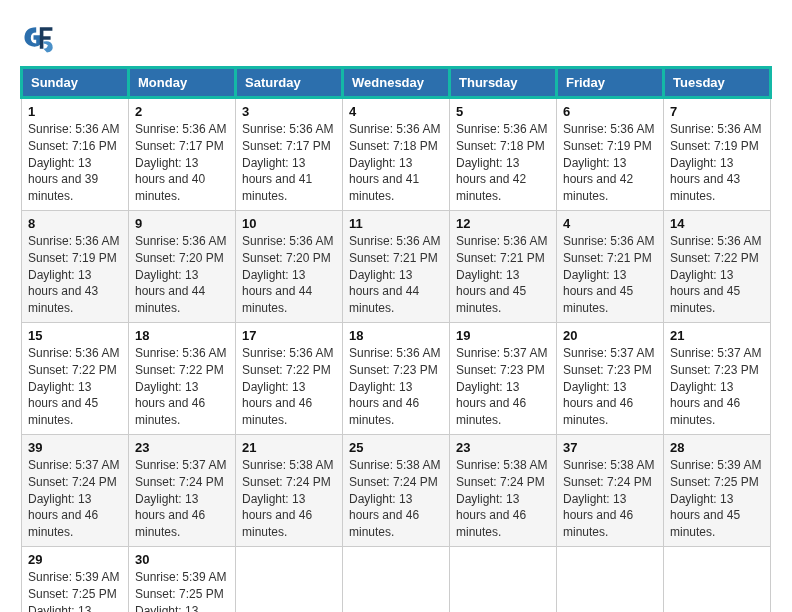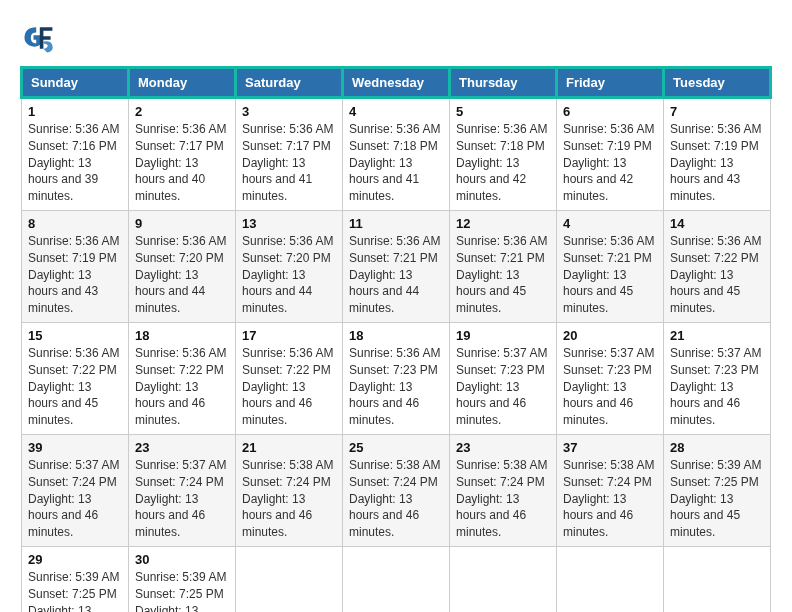--- a/index.html
+++ b/index.html
@@ -178,21 +178,21 @@
 Sunset: 7:19 PM
 Daylight: 13 hours and 43 minutes.</div>
         </td>
         <td>
           <span class="day-num">9</span>
           <div class="day-info" style="white-space: pre-line;">Sunrise: 5:36 AM
 Sunset: 7:20 PM
 Daylight: 13 hours and 44 minutes.</div>
         </td>
         <td>
-          <span class="day-num">13</span>
+          <span class="day-num">10</span>
           <div class="day-info" style="white-space: pre-line;">Sunrise: 5:36 AM
 Sunset: 7:20 PM
 Daylight: 13 hours and 44 minutes.</div>
         </td>
         <td>
           <span class="day-num">11</span>
           <div class="day-info" style="white-space: pre-line;">Sunrise: 5:36 AM
 Sunset: 7:21 PM
 Daylight: 13 hours and 44 minutes.</div>
         </td>

